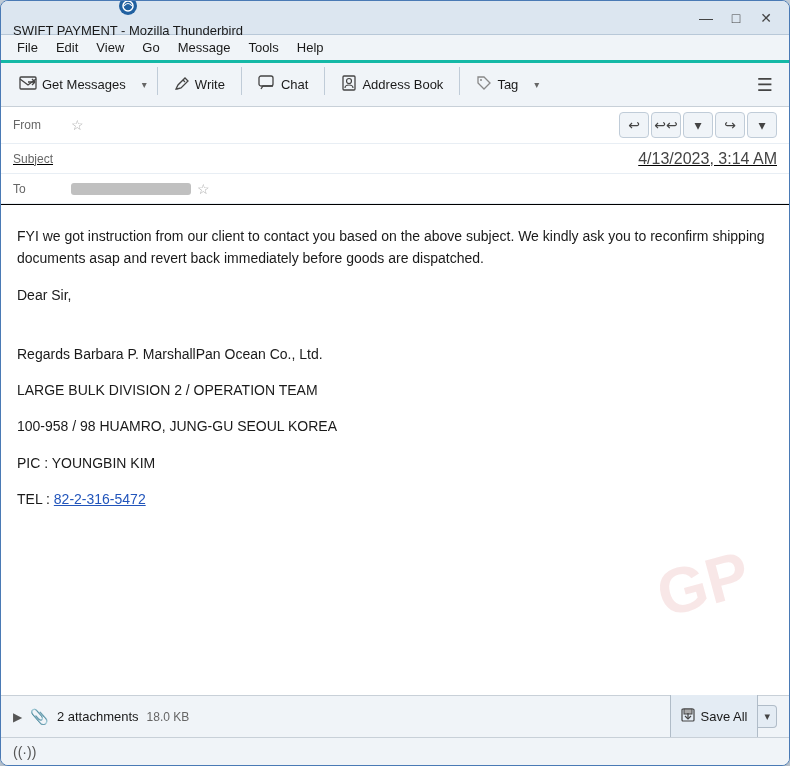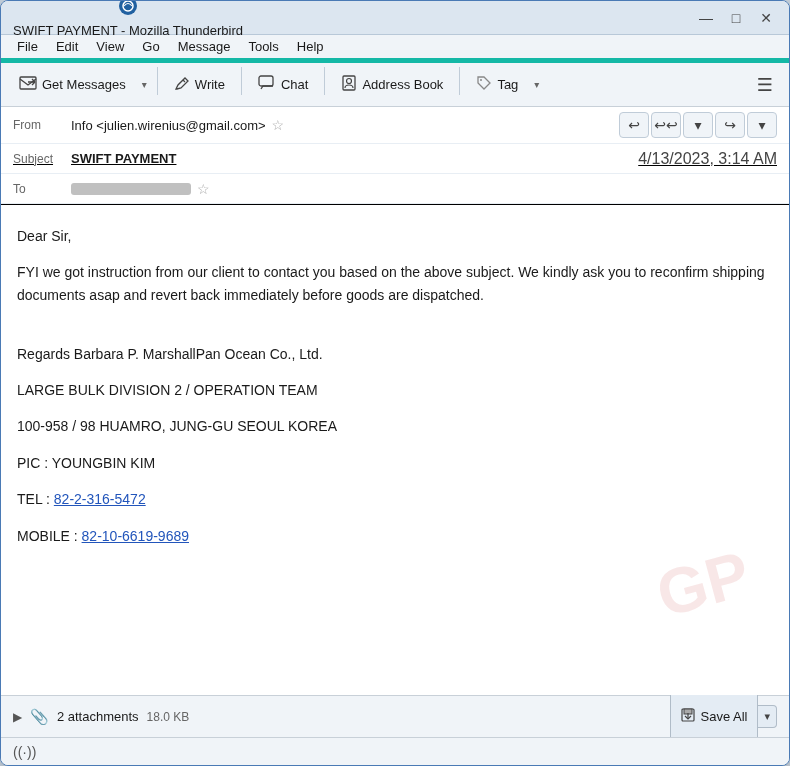--- a/index.html
+++ b/index.html
@@ -71,21 +71,21 @@
       border: none;
       background: transparent;
     }
     
     .menu-bar {
       background: #f0f4f8;
       padding: 2px 8px;
       display: flex;
       align-items: center;
       gap: 2px;
-      border-bottom: 5px solid #14b8a6;
+      border-bottom: 3px solid #14b8a6;
       height: 28px;
     }
     .menu-item {
       padding: 3px 8px;
       cursor: pointer;
       color: #1a1a1a;
       font-size: 13px;
       border-radius: 3px;
     }
     
@@ -409,60 +409,55 @@
     <div class="toolbar-spacer"></div>
 
     <button class="toolbar-hamburger">☰</button>
   </div>
 
   <div class="email-header">
 
     <div class="header-row">
       <span class="header-label">From</span>
       <span class="header-value">
-        <span>Info &lt;julien.wirenius@gmail.com&gt;</span>
         <span class="star-icon">☆</span>
       </span>
       <div class="header-actions">
         <button class="nav-btn">↩</button>
         <button class="nav-btn">↩↩</button>
         <button class="nav-btn">▾</button>
         <button class="nav-btn">↪</button>
         <button class="nav-btn">▾</button>
       </div>
     </div>
 
     <div class="header-row subject-row">
       <span class="header-label">Subject</span>
-      <span class="header-value">
-        <span class="subject-value">SWIFT PAYMENT</span>
-      </span>
       <span class="date-value">4/13/2023, 3:14 AM</span>
     </div>
 
     <div class="header-row">
       <span class="header-label">To</span>
       <span class="header-value">
         <span class="to-blur"></span>
         <span class="star-icon">☆</span>
       </span>
     </div>
   </div>
 
   <div class="email-body">
     <div class="email-body-text">
+      <p>FYI we got instruction from our client to contact you based on the above subject. We kindly ask you to reconfirm shipping documents asap and revert back immediately before goods are dispatched.</p>
       <p>Dear Sir,</p>
-      <p>FYI we got instruction from our client to contact you based on the above subject. We kindly ask you to reconfirm shipping documents asap and revert back immediately before goods are dispatched.</p>
       <br>
       <p>Regards Barbara P. MarshallPan Ocean Co., Ltd.</p>
       <p>LARGE BULK DIVISION 2 / OPERATION TEAM</p>
       <p>100-958 / 98 HUAMRO, JUNG-GU SEOUL KOREA</p>
       <p>PIC : YOUNGBIN KIM</p>
       <p>TEL : <a class="link-blue" href="#">82-2-316-5472</a></p>
-      <p>MOBILE : <a class="link-blue" href="#">82-10-6619-9689</a></p>
     </div>
     <div class="watermark">GP</div>
   </div>
 
   <div class="attachments-bar">
     <div class="attachments-left">
       <span class="attach-expand">▶</span>
       <span class="attach-icon">📎</span>
       <span class="attach-text">2 attachments</span>
       <span class="attach-size">18.0 KB</span>

